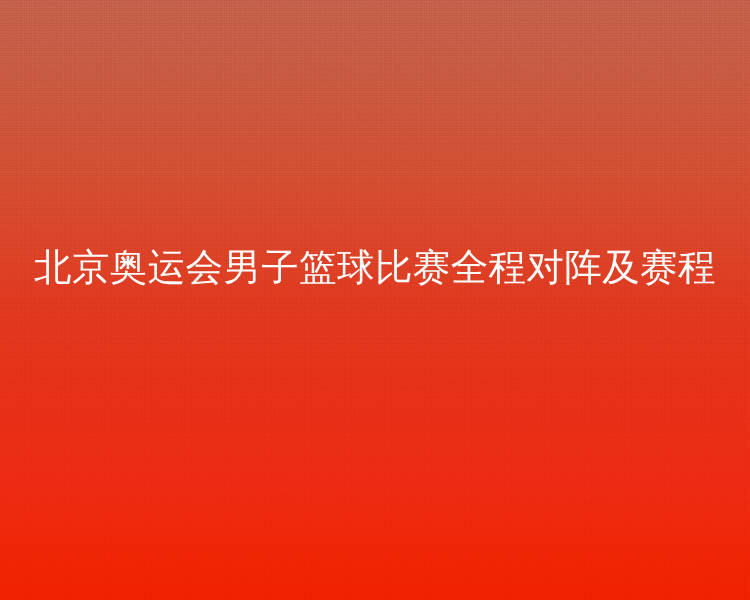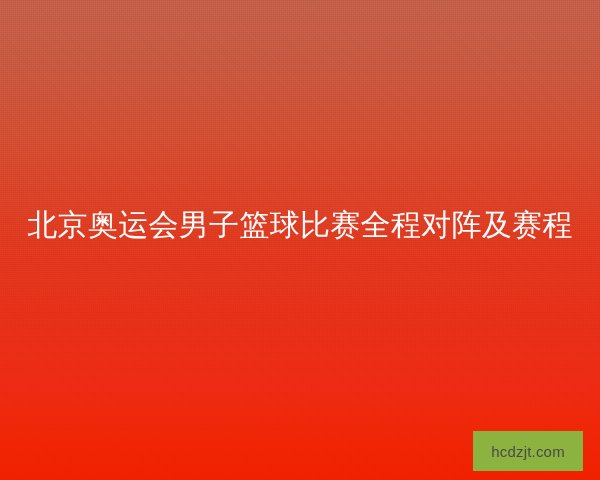--- a/index.html
+++ b/index.html
@@ -53,21 +53,21 @@
         rgba(255,255,255,0.05) 0px,
         rgba(255,255,255,0.05) 1px,
         rgba(0,0,0,0.05) 1px,
         rgba(0,0,0,0.05) 3px);
   }
 
   #title-block {
     position: absolute;
     left: 0;
     right: 0;
-    top: 204px;
+    top: 194px;
     text-align: center;
     padding: 0 22px;
     box-sizing: border-box;
   }
 
   .title-line {
     display: block;
     color: #fdfdfd;
     font-size: 30px;
     line-height: 41px;
@@ -102,17 +102,14 @@
 <body>
 
 <div id="poster">
 
   <div id="grain"></div>
 
   <div id="title-block">
     <span class="title-line">北京奥运会男子篮球比赛全程对阵及赛程</span>
   </div>
 
-  <div id="site-badge">
-    <span id="site-badge-label">hcdzjt.com</span>
-  </div>
 
 </div>
 
 </body></html>

